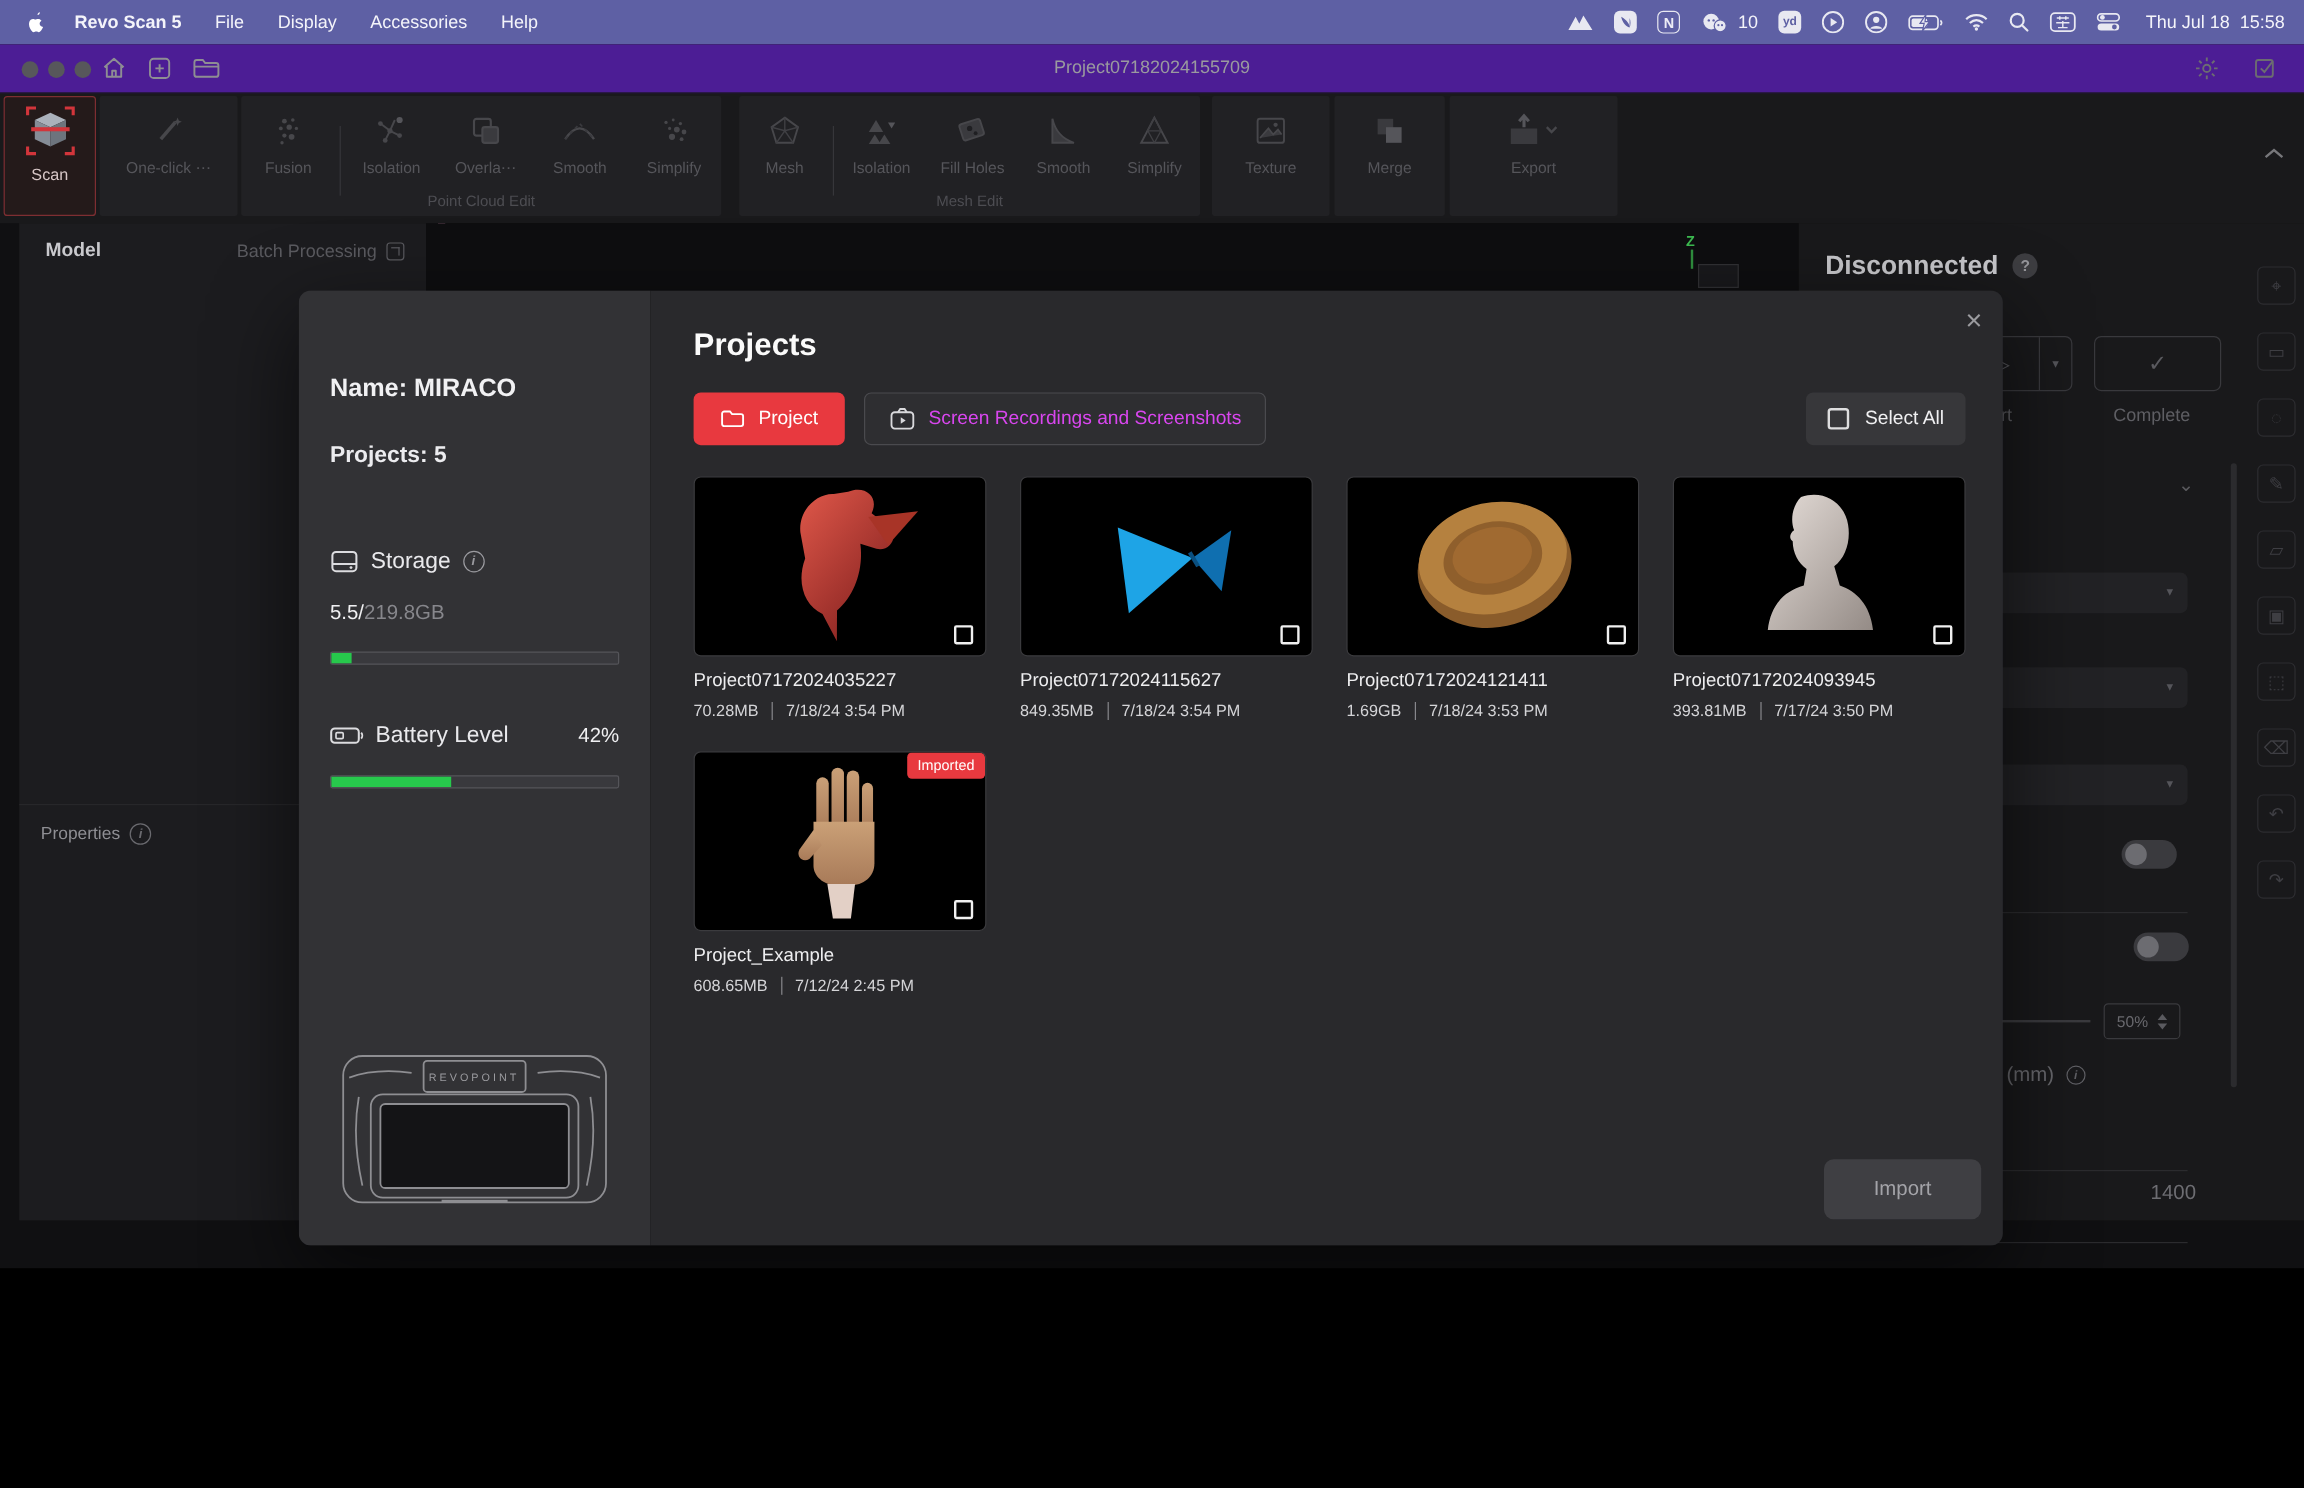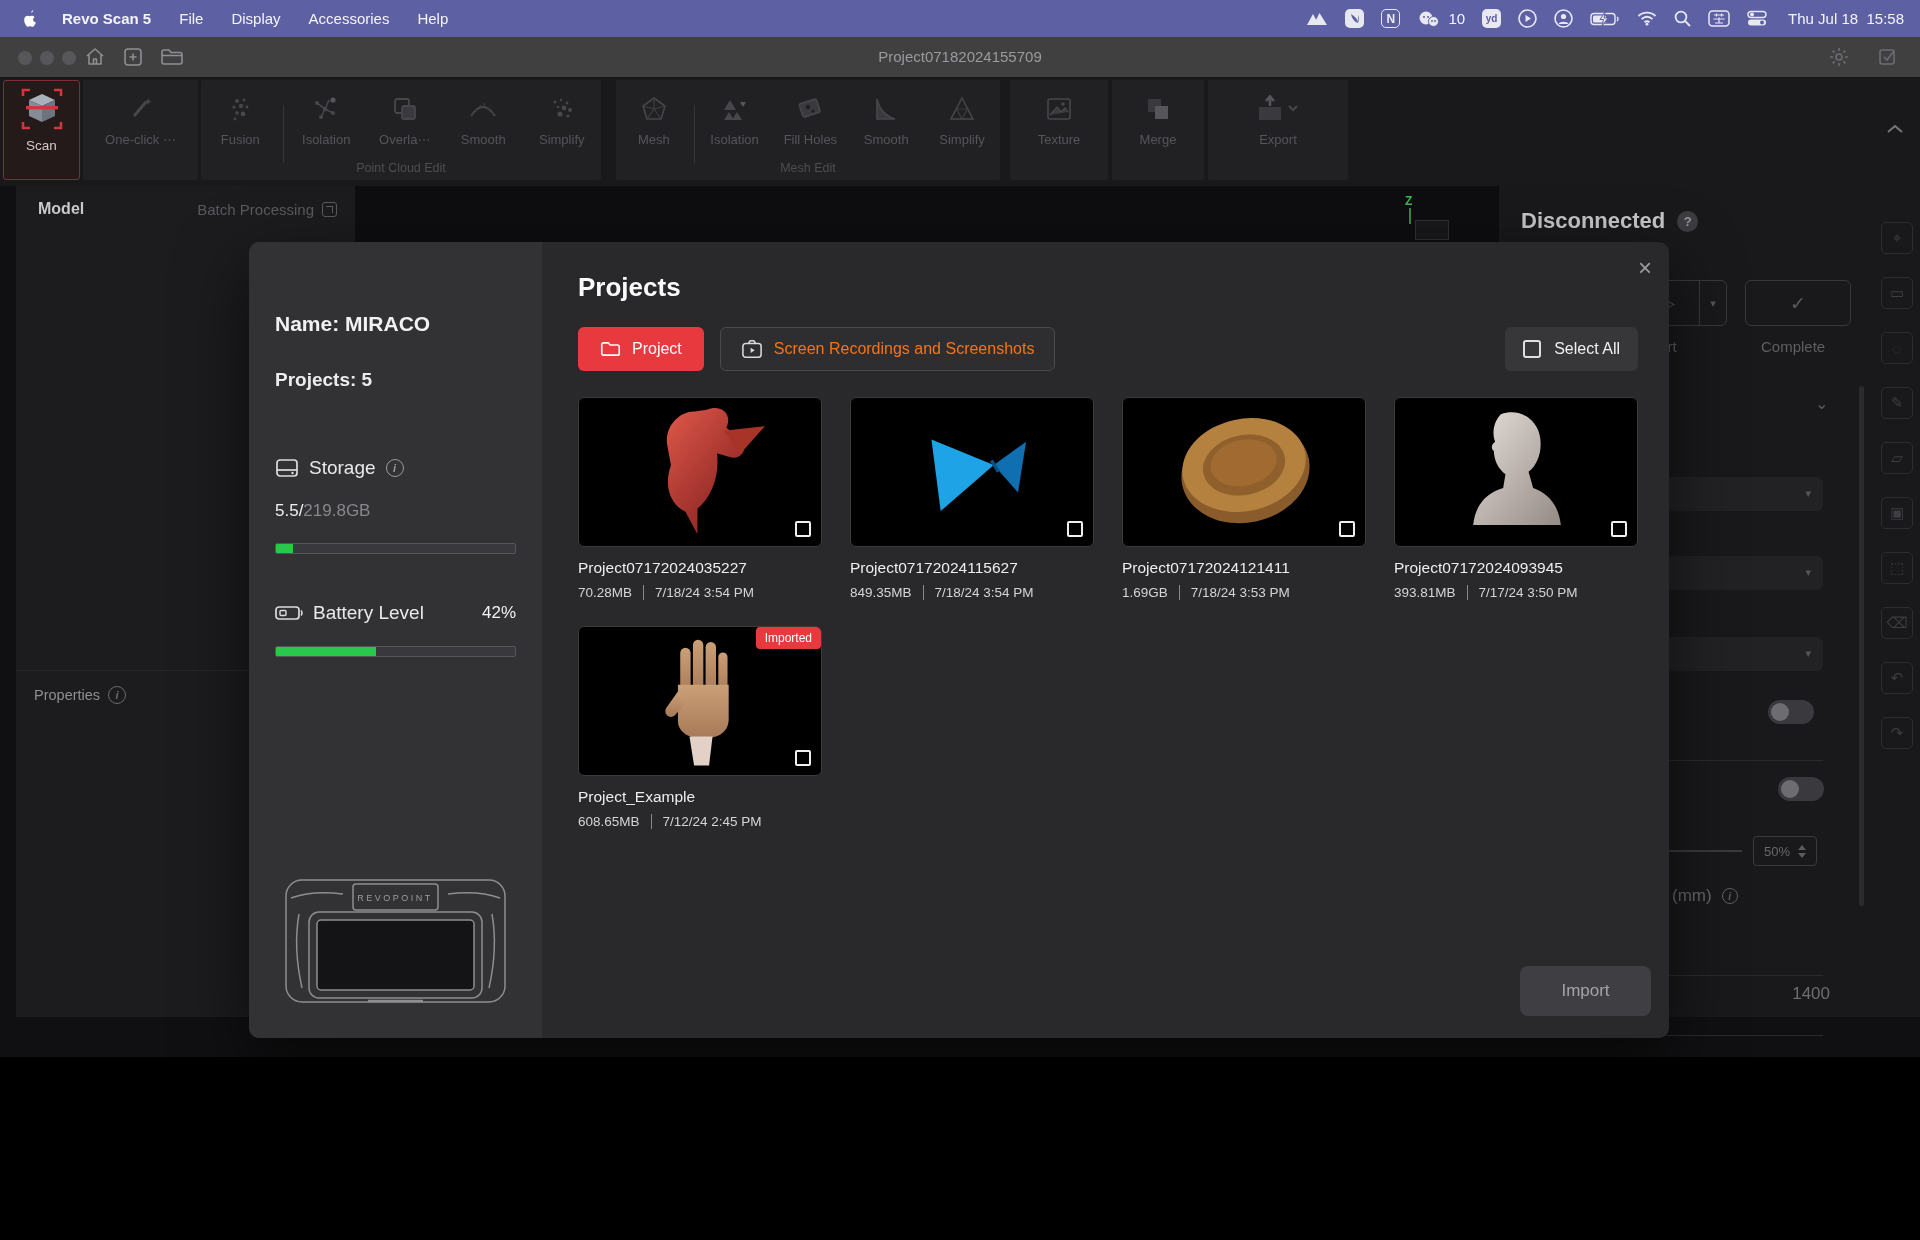--- a/index.html
+++ b/index.html
@@ -17,21 +17,21 @@
   .menubar .mitem { margin:0 14px; }
   .mstatus { margin-left:auto; display:flex; align-items:center; gap:17px; }
   .sico { display:flex; align-items:center; opacity:.95; }
   .badge-letter { width:19px; height:19px; border:1.6px solid #f0f0f6; border-radius:5px;
                   font-size:12px; font-weight:bold; display:flex; align-items:center; justify-content:center; }
   .badge-fill { width:19px; height:19px; background:#f0f0f6; border-radius:5px; color:#5e60a4;
                 font-size:11px; font-weight:bold; display:flex; align-items:center; justify-content:center; }
   .mclock { font-size:15px; margin-left:4px; white-space:pre; }
 
   
-  .titlebar { position:absolute; left:0; top:37px; width:100%; height:41px; background:#404040;
+  .titlebar { position:absolute; left:0; top:37px; width:100%; height:41px; background:#4c1d95;
               border-bottom:1px solid #151517; }
   .tl { position:absolute; top:14px; width:14px; height:14px; border-radius:50%; background:#57575b; }
   .tbicon { position:absolute; top:9px; color:#8e8e93; }
   .wtitle { position:absolute; top:11px; left:0; right:0; text-align:center; font-size:15px; color:#9a9a9f; }
 
   
   .toolbar { position:absolute; left:0; top:78px; width:100%; height:108px; background:#19191b; }
   .tb-block { position:absolute; top:2px; height:100px; background:#212124; border-radius:2px; }
   .tb-items { display:flex; justify-content:space-around; align-items:flex-start; height:100%; padding-top:8px; }
   .tb-item { width:72px; text-align:center; }
@@ -133,21 +133,21 @@
   .ml-pct { margin-left:auto; font-size:17px; color:#f0f0f2; }
   .ml-device { position:absolute; left:34px; bottom:26px; }
 
   .modal-right { flex:1; background:#29292c; position:relative; padding:30px 36px; }
   .m-close { position:absolute; top:14px; right:22px; font-size:24px; color:#9b9b9f; line-height:1; cursor:default; }
   .m-header { font-size:26px; font-weight:bold; color:#fafafa; }
   .m-tabs { display:flex; align-items:center; gap:16px; margin-top:24px; }
   .tab-red { height:44px; padding:0 22px; border-radius:6px; background:#e8393f; color:#fff;
              font-size:16px; display:flex; align-items:center; gap:11px; }
   .tab-plain { height:44px; padding:0 20px; border-radius:6px; background:#2e2e31; border:1px solid #4a4a4e;
-               color:#f97316; font-size:16px; display:flex; align-items:center; gap:11px; }
+               color:#d946ef; font-size:16px; display:flex; align-items:center; gap:11px; }
   .select-all { margin-left:auto; height:44px; padding:0 18px; border-radius:6px; background:#37373a;
                 color:#f0f0f2; font-size:16px; display:flex; align-items:center; gap:13px; }
   .cb { width:18px; height:18px; border:2px solid #dededf; border-radius:3px; background:transparent; }
 
   .m-grid { margin-top:26px; display:grid; grid-template-columns:repeat(4,244px); column-gap:28px; row-gap:26px; }
   .card { width:244px; }
   .thumb { position:relative; width:244px; height:150px; background:#000; border:1px solid #3b3b3e;
            border-radius:6px; overflow:hidden; }
   .thumb .tcb { position:absolute; right:10px; bottom:9px; width:16px; height:16px; border:2px solid #f0f0f0;
                 border-radius:2px; background:rgba(0,0,0,.35); }

